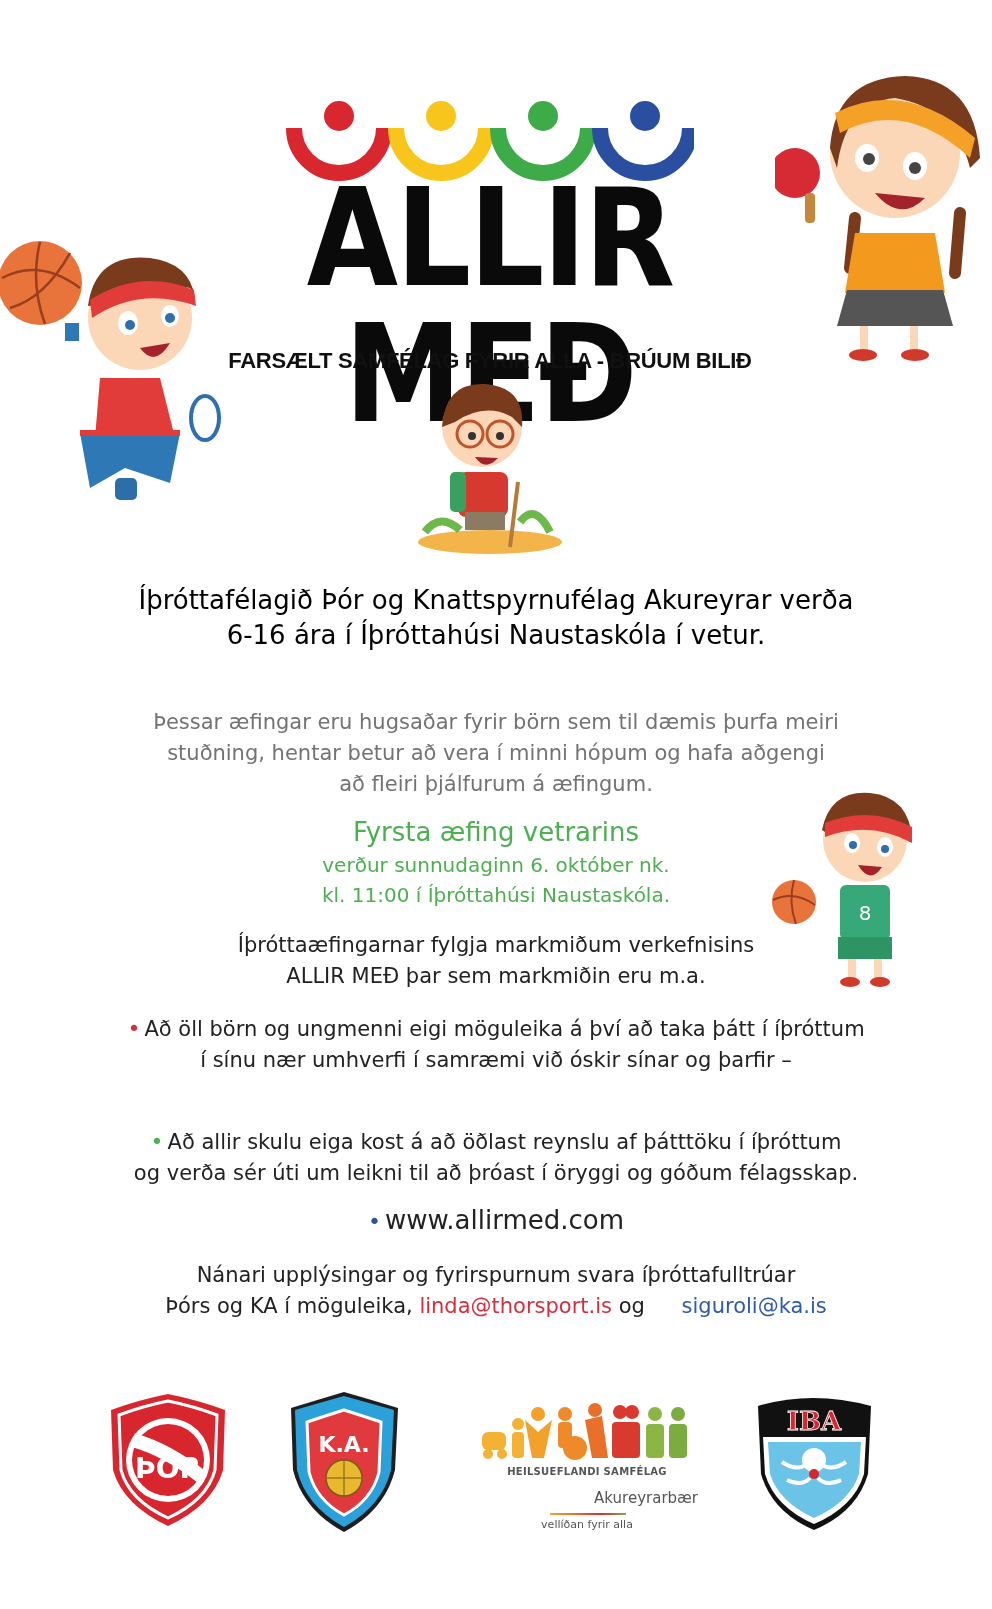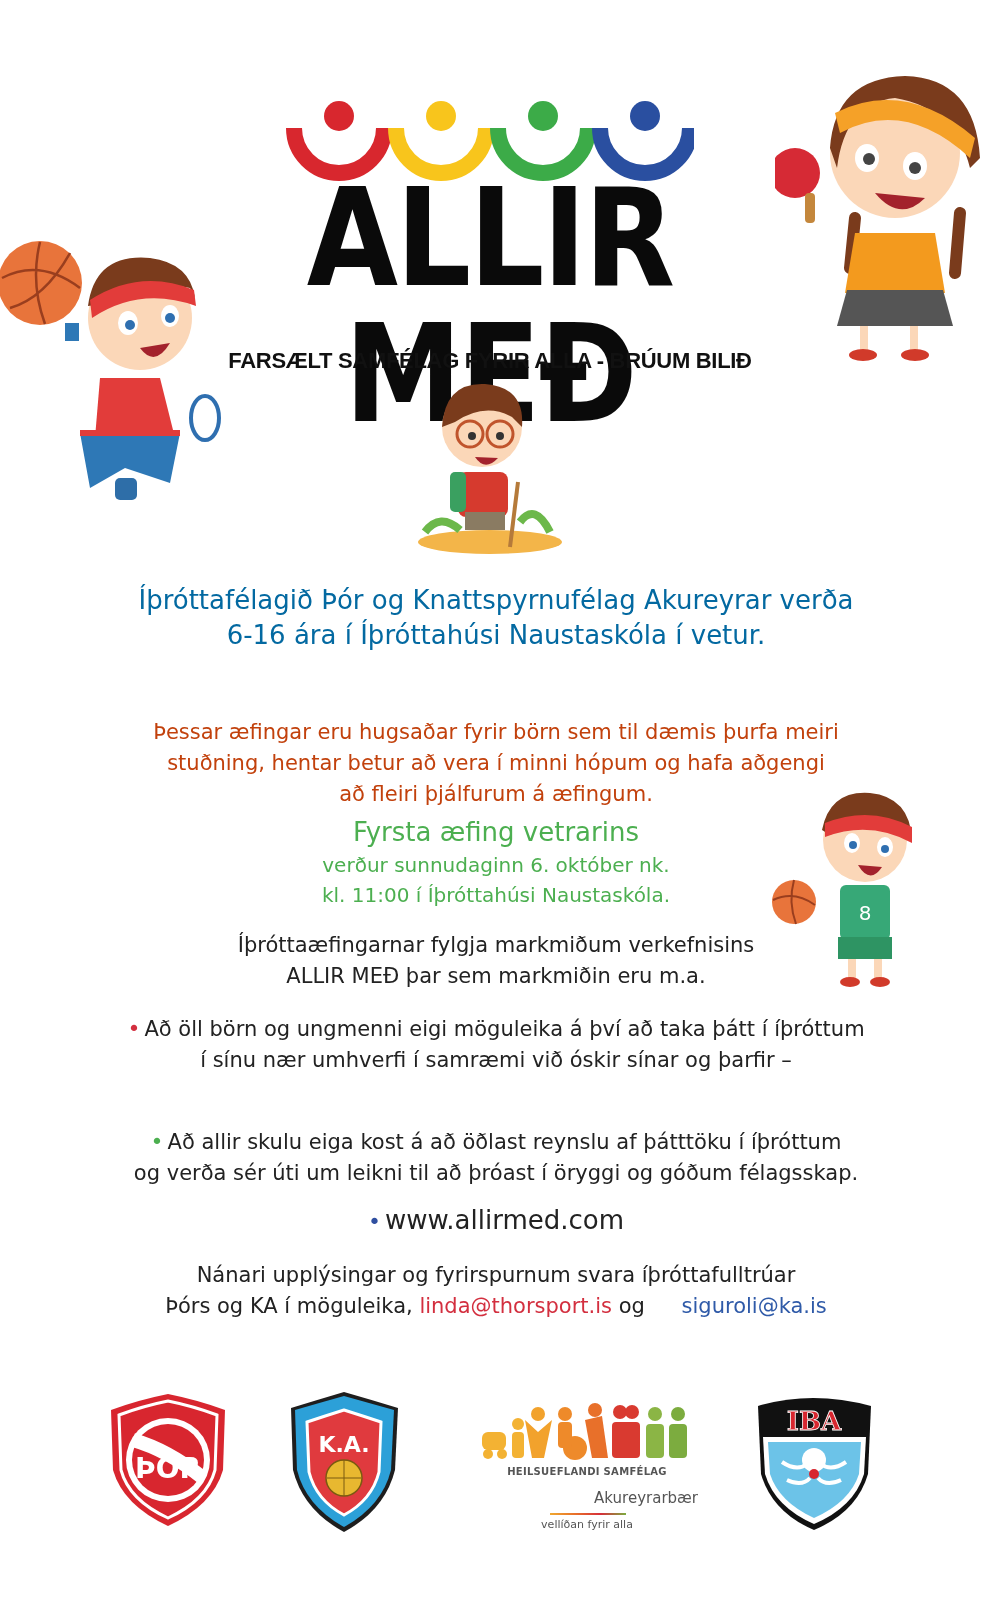--- a/index.html
+++ b/index.html
@@ -10,22 +10,22 @@
   
   #logo-arcs { left:284px; top:100px; width:410px; height:95px; }
   #logo-title { left:190px; top:170px; width:600px; text-align:center;
     font-family:"DejaVu Sans", sans-serif; font-weight:bold; font-size:118px;
     letter-spacing:-2px; color:#0a0a0a; line-height:1; transform:scaleY(1.15); transform-origin:top center; }
   #logo-tagline { left:180px; top:348px; width:620px; text-align:center;
     font-family:"Liberation Sans", sans-serif; font-weight:bold; font-size:22px; color:#111; letter-spacing:-0.3px; }
 
   
   .para { left:40px; width:912px; text-align:center; font-family:"DejaVu Sans", sans-serif; }
-  #intro { top:583px; font-size:26px; line-height:35px; color:#0369a1; }
-  #purpose { top:707px; font-size:21px; line-height:31px; color:#c2410c;margin-top:10px; }
+  #intro { top:583px; font-size:26px; line-height:35px; color:#000000; }
+  #purpose { top:707px; font-size:21px; line-height:31px; color:#737373; }
   #first-heading { top:816px; font-size:26px; color:#4caf50; line-height:32px; }
   #first-date { top:850px; font-size:20px; color:#4caf50; line-height:30px; }
   #first-time { top:880px; font-size:20px; color:#4caf50; line-height:30px; }
   #goals-intro { top:930px; font-size:21px; line-height:31px; color:#222; }
   #goal1 { top:1013px; font-size:21px; line-height:31px; color:#222; }
   #goal2 { top:1126px; font-size:21px; line-height:31px; color:#222; }
   #website { top:1203px; font-size:26px; color:#222; line-height:34px; }
   #contact { top:1260px; font-size:21px; line-height:31px; color:#222; }
   .bullet { font-size:22px; margin-right:4px; }
   .red { color:#d32f3f; } .green { color:#4caf50; } .blue { color:#2f4fa0; }

